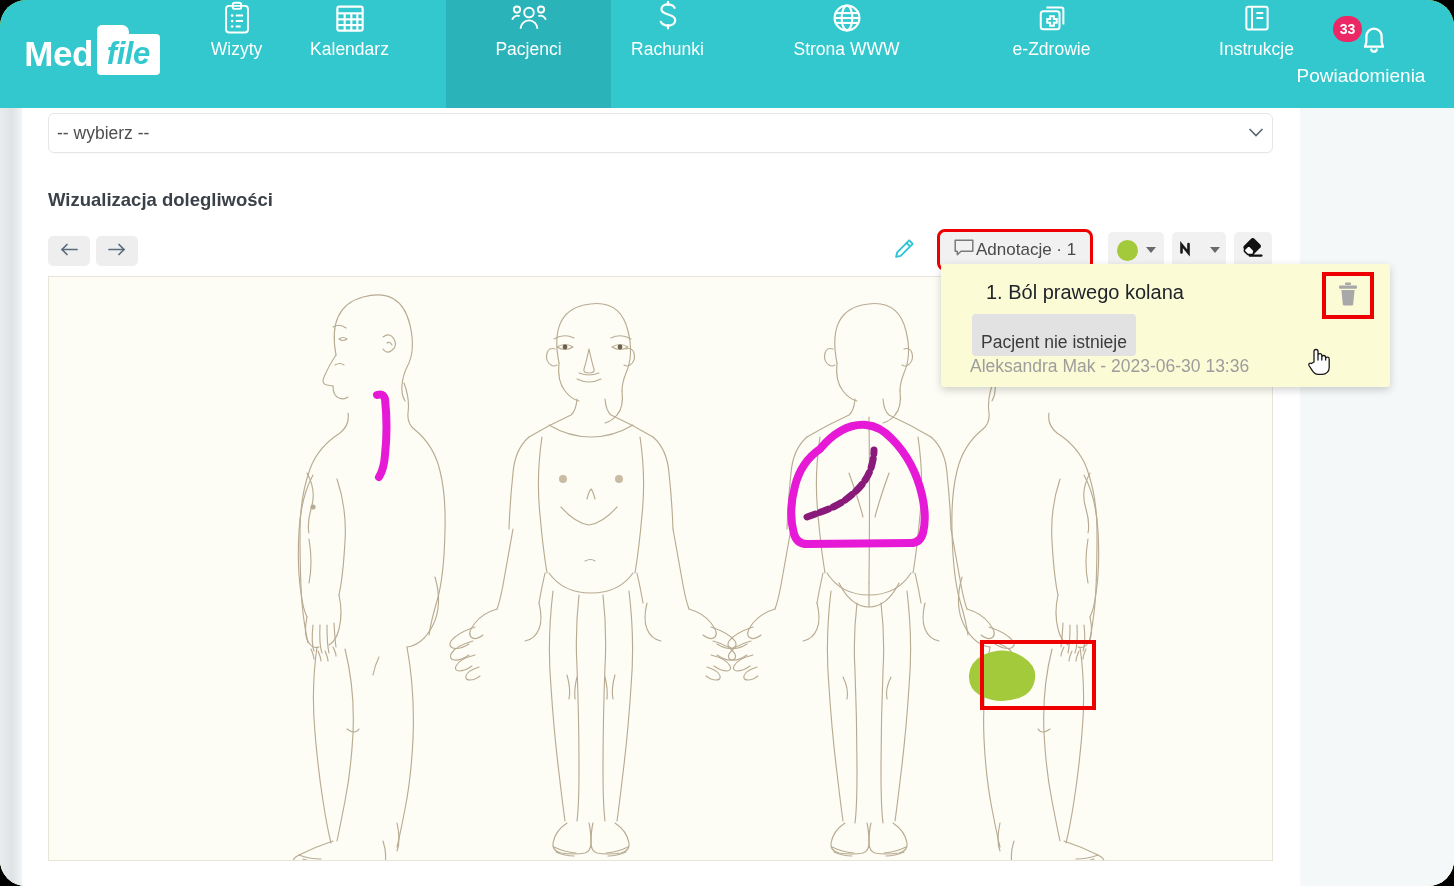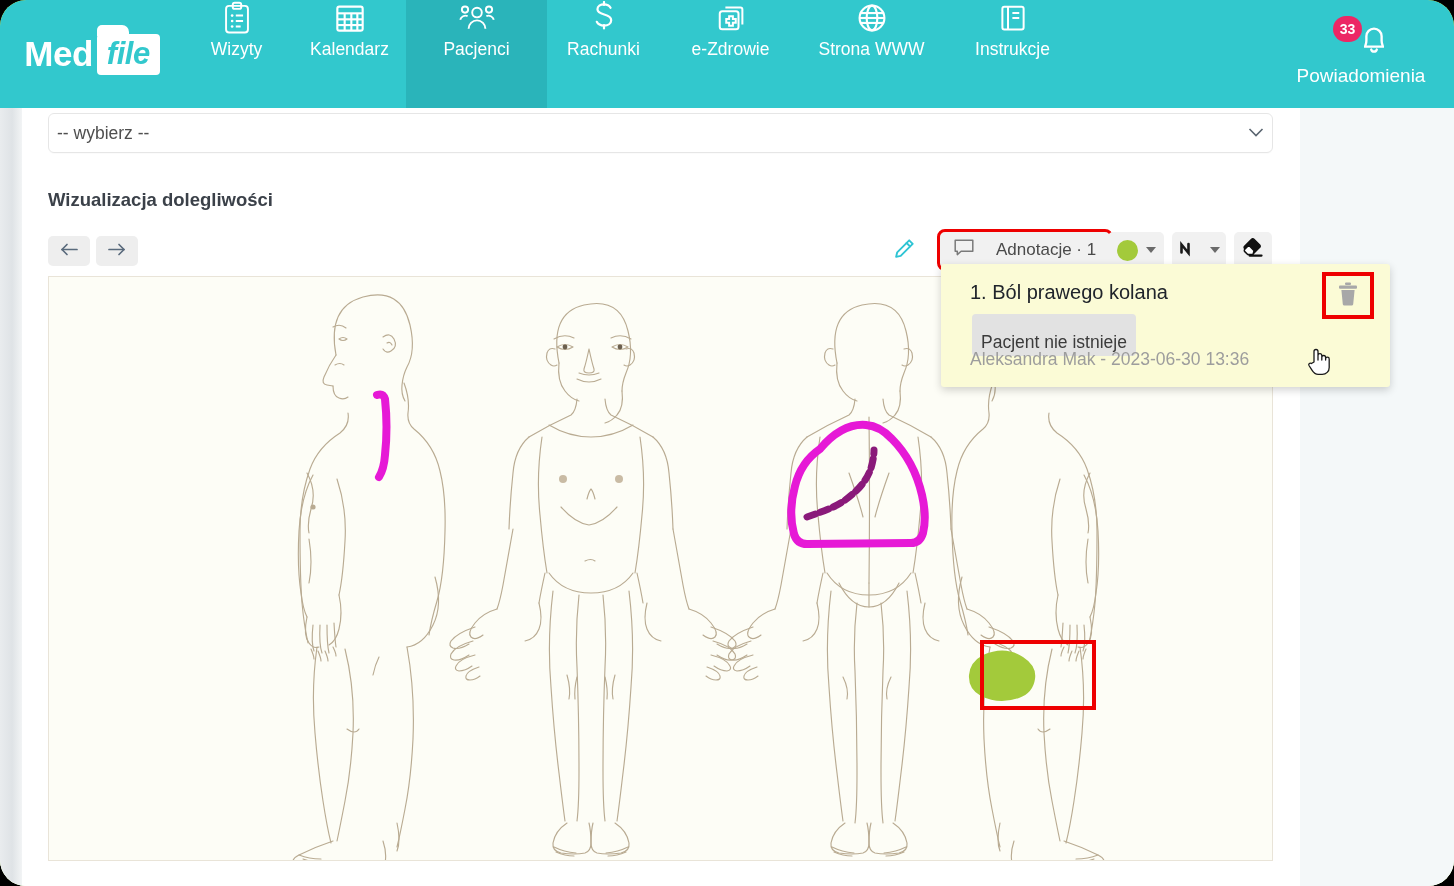--- a/index.html
+++ b/index.html
@@ -61,21 +61,21 @@
     content:""; position:absolute; left:0; top:-9px; width:52%; height:11px;
     background:#fff; border-top-left-radius:5px; border-top-right-radius:7px;
   }
 
   .navitems { display: flex; align-items: stretch; }
   .navitem {
     width: 113px;
     display: flex; flex-direction: column; align-items: center; justify-content: flex-start;
     gap: 5px; color: #ffffff; cursor: pointer; position: relative;
   }
-  .navitem.wide { width: 141px; }
+  .navitem.wide { width: 165px; margin-left: 40px; }
   .navitem.active { background: #2ab4ba; }
   .navitem .nav-label { font-size: 17.5px; line-height: 1; white-space: nowrap; }
   .navitem .nav-icon { height: 36px; display:flex; align-items:center; justify-content:center; }
 
   .notif {
     position: absolute; right: 0; top: 0; height: 108px; width: 186px;
     display: flex; flex-direction: column; align-items: center; justify-content: center;
     gap: 5px; color: #fff; cursor: pointer;
   }
   .notif .nav-label { font-size: 19px; }
@@ -113,21 +113,21 @@
   .navbtn.next { left: 96px; }
 
   .pencil-btn {
     position: absolute; left: 886px; top: 234px; width: 36px; height: 34px;
     display: flex; align-items: center; justify-content: center; cursor: pointer;
   }
 
   .annot-btn {
     position: absolute; left: 940px; top: 232px; height: 36px;
     background: #f1f1f1; border-radius: 5px;
-    display: flex; align-items: center; gap: 22px;
+    display: flex; align-items: center; gap: 2px;
     padding: 0 14px; cursor: pointer;
     font-size: 17px; color: #4a4a4a;
     outline: 3px solid #ee0000; outline-offset: 0px;
   }
 
   .tool-btn {
     position: absolute; top: 232px; height: 36px;
     background: #f1f1f1; border-radius: 5px;
     display: flex; align-items: center; justify-content: center; gap: 8px;
     cursor: pointer;
@@ -154,30 +154,30 @@
     border: 4px solid #ee0000; pointer-events: none;
   }
 
   
   .annot-popup {
     position: absolute; left: 941px; top: 264px; width: 449px; height: 123px;
     background: #fbfbd6; border-radius: 3px;
     box-shadow: 0 3px 8px rgba(0,0,0,0.18);
   }
   .annot-title {
-    position: absolute; left: 29px; top: 17px;
+    position: absolute; left: 45px; top: 17px;
     font-size: 20px; color: #20242b;
   }
   .annot-tag {
     position: absolute; left: 31px; top: 50px;
     background: #e2e2e2; color: #3b3b3b; border-radius: 4px;
     font-size: 17.5px; padding: 18px 9px 3px 9px;
   }
   .annot-meta {
-    position: absolute; left: 29px; top: 85px;
+    position: absolute; left: 29px; top: 92px;
     font-size: 17.5px; color: #9d9d9d;
   }
   .annot-del {
     position: absolute; left: 381px; top: 8px; width: 52px; height: 47px;
     border: 4px solid #ee0000;
     display: flex; align-items: center; justify-content: center; cursor: pointer;
   }
   .cursor-hand {
     position: absolute; left: 365px; top: 82px; width: 26px; height: 30px;
   }
@@ -254,40 +254,40 @@
             <path d="M14 5.2C13 3.4 11 2.6 9 2.6 6.2 2.6 4 4 4 6.3c0 2.6 3 3.4 5.2 4 2.6.7 5.3 1.6 5.3 4.4 0 2.6-2.4 4.1-5.4 4.1-2.5 0-4.7-1-5.6-2.9"></path>
             <line x1="9" y1="0.8" x2="9" y2="3"></line>
             <line x1="9" y1="18.5" x2="9" y2="21"></line>
           </svg>
         </span>
         <span class="nav-label">Rachunki</span>
       </div>
 
       <div class="navitem wide">
         <span class="nav-icon">
-          <svg width="30" height="32" viewBox="0 0 24 24" fill="none" stroke="#fff" stroke-width="1.6">
-            <path d="M7.5 3.5h12a1.6 1.6 0 0 1 1.6 1.6v12"></path>
-            <rect x="3" y="6.5" width="15" height="14.5" rx="2"></rect>
-            <path d="M10.5 10.5h3v2.3h2.3v3h-2.3v2.3h-3v-2.3H8.2v-3h2.3z"></path>
-          </svg>
-        </span>
-        <span class="nav-label">e-Zdrowie</span>
-      </div>
-
-      <div class="navitem wide">
-        <span class="nav-icon">
           <svg width="32" height="32" viewBox="0 0 24 24" fill="none" stroke="#fff" stroke-width="1.6">
             <circle cx="12" cy="12" r="9.3"></circle>
             <ellipse cx="12" cy="12" rx="4" ry="9.3"></ellipse>
             <line x1="2.9" y1="8.3" x2="21.1" y2="8.3"></line>
             <line x1="2.7" y1="12" x2="21.3" y2="12"></line>
             <line x1="2.9" y1="15.7" x2="21.1" y2="15.7"></line>
           </svg>
         </span>
         <span class="nav-label">Strona WWW</span>
+      </div>
+
+      <div class="navitem wide">
+        <span class="nav-icon">
+          <svg width="30" height="32" viewBox="0 0 24 24" fill="none" stroke="#fff" stroke-width="1.6">
+            <path d="M7.5 3.5h12a1.6 1.6 0 0 1 1.6 1.6v12"></path>
+            <rect x="3" y="6.5" width="15" height="14.5" rx="2"></rect>
+            <path d="M10.5 10.5h3v2.3h2.3v3h-2.3v2.3h-3v-2.3H8.2v-3h2.3z"></path>
+          </svg>
+        </span>
+        <span class="nav-label">e-Zdrowie</span>
       </div>
 
       <div class="navitem wide">
         <span class="nav-icon">
           <svg width="30" height="32" viewBox="0 0 24 24" fill="none" stroke="#fff" stroke-width="1.6">
             <rect x="3.5" y="3" width="17" height="18.2" rx="1.6"></rect>
             <line x1="8" y1="3" x2="8" y2="21.2"></line>
             <line x1="11.5" y1="8" x2="17" y2="8"></line>
             <line x1="11.5" y1="12" x2="17" y2="12"></line>
           </svg>

